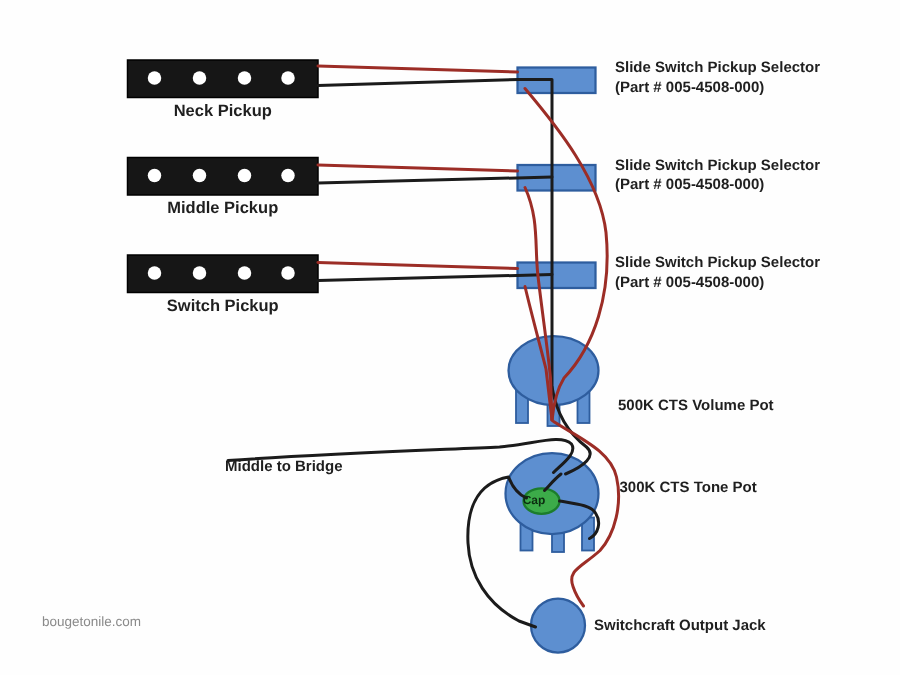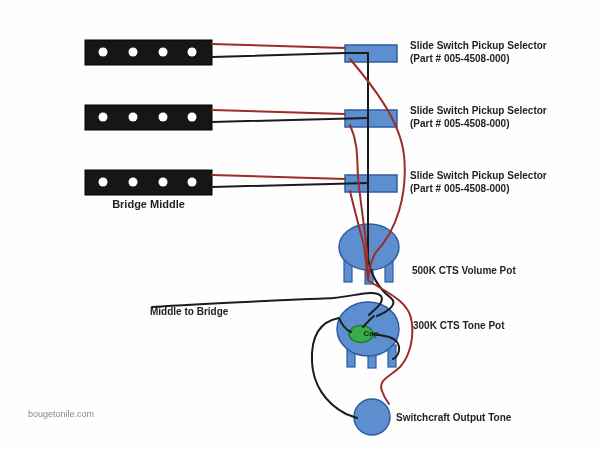--- a/index.html
+++ b/index.html
@@ -8,21 +8,21 @@
     font-family:"Liberation Sans","DejaVu Sans",sans-serif;
   }
   .stage svg{position:absolute;left:0;top:0;}
   .lbl{
     position:absolute;font-weight:bold;color:var(--label-color,#1f1f1f);
     font-size:10px;line-height:13px;white-space:nowrap;
   }
   .pickup-lbl{font-size:11px;text-align:center;width:127px;}
   .cap-lbl{
     position:absolute;font-size:8px;font-weight:bold;color:#0b2c10;
-    width:16px;text-align:center;line-height:10px;margin-left:15px;
+    width:16px;text-align:center;line-height:10px;
   }
   .watermark{
     position:absolute;font-size:9px;font-weight:normal;
     color:var(--watermark-color,#8a8a8a);white-space:nowrap;
   }
   .wire-black{fill:none;stroke:var(--wire-black,#1b1b1b);stroke-width:2;stroke-linecap:round;stroke-linejoin:round;}
   .wire-red{fill:none;stroke:var(--wire-red,#9c2d26);stroke-width:2;stroke-linecap:round;stroke-linejoin:round;}
   .pickup-rect{fill:var(--pickup-black,#161616);stroke:#000;stroke-width:1;}
   .pole{fill:#fff;}
   .switch-rect{fill:var(--component-blue,#5d8fd0);stroke:var(--component-blue-border,#2e5d9e);stroke-width:1.5;}
@@ -91,36 +91,38 @@
 
     <path class="wire-red" d="M212,44 L345,48"></path>
     <path class="wire-red" d="M212,110 L345,114"></path>
     <path class="wire-red" d="M212,175 L345,179"></path>
     <path class="wire-red" d="M350,59 C372,85 400,120 404,155 C408,196 396,231 376,252 C371,260 369,270 368,280"></path>
     <path class="wire-red" d="M350,125 C360,147 356,166 359,187 C362,212 365,232 367,252 L368,280"></path>
     <path class="wire-red" d="M350,191 C355,212 360,230 364,246 L368,280"></path>
     <path class="wire-red" d="M369,281 C388,293 407,301 411,318 C415,336 410,356 400,367 C388,378 378,380 382,391 C384,397 386,400 389,404"></path>
   </svg>
 
-  <div class="lbl pickup-lbl" style="left:85px;top:198px;">Bridge Middle</div>
+  <div class="lbl pickup-lbl" style="left:85px;top:68px;">Neck Pickup</div>
+  <div class="lbl pickup-lbl" style="left:85px;top:133px;">Middle Pickup</div>
+  <div class="lbl pickup-lbl" style="left:85px;top:198px;">Switch Pickup</div>
 
   <div class="lbl" style="left:410px;top:39px;">
     <div>Slide Switch Pickup Selector</div>
     <div>(Part # 005-4508-000)</div>
   </div>
   <div class="lbl" style="left:410px;top:104px;">
     <div>Slide Switch Pickup Selector</div>
     <div>(Part # 005-4508-000)</div>
   </div>
   <div class="lbl" style="left:410px;top:169px;">
     <div>Slide Switch Pickup Selector</div>
     <div>(Part # 005-4508-000)</div>
   </div>
 
   <div class="lbl" style="left:412px;top:233px;margin-top:31px;">500K CTS Volume Pot</div>
   <div class="lbl" style="left:413px;top:319px;">300K CTS Tone Pot</div>
-  <div class="lbl" style="left:396px;top:411px;">Switchcraft Output Tone</div>
+  <div class="lbl" style="left:396px;top:411px;">Switchcraft Output Jack</div>
   <div class="lbl" style="left:150px;top:305px;">Middle to Bridge</div>
 
   <div class="cap-lbl" style="left:348px;top:329px;">Cap</div>
 
   <div class="watermark" style="left:28px;top:409px;">bougetonile.com</div>
 </div>
 
 </body></html>

